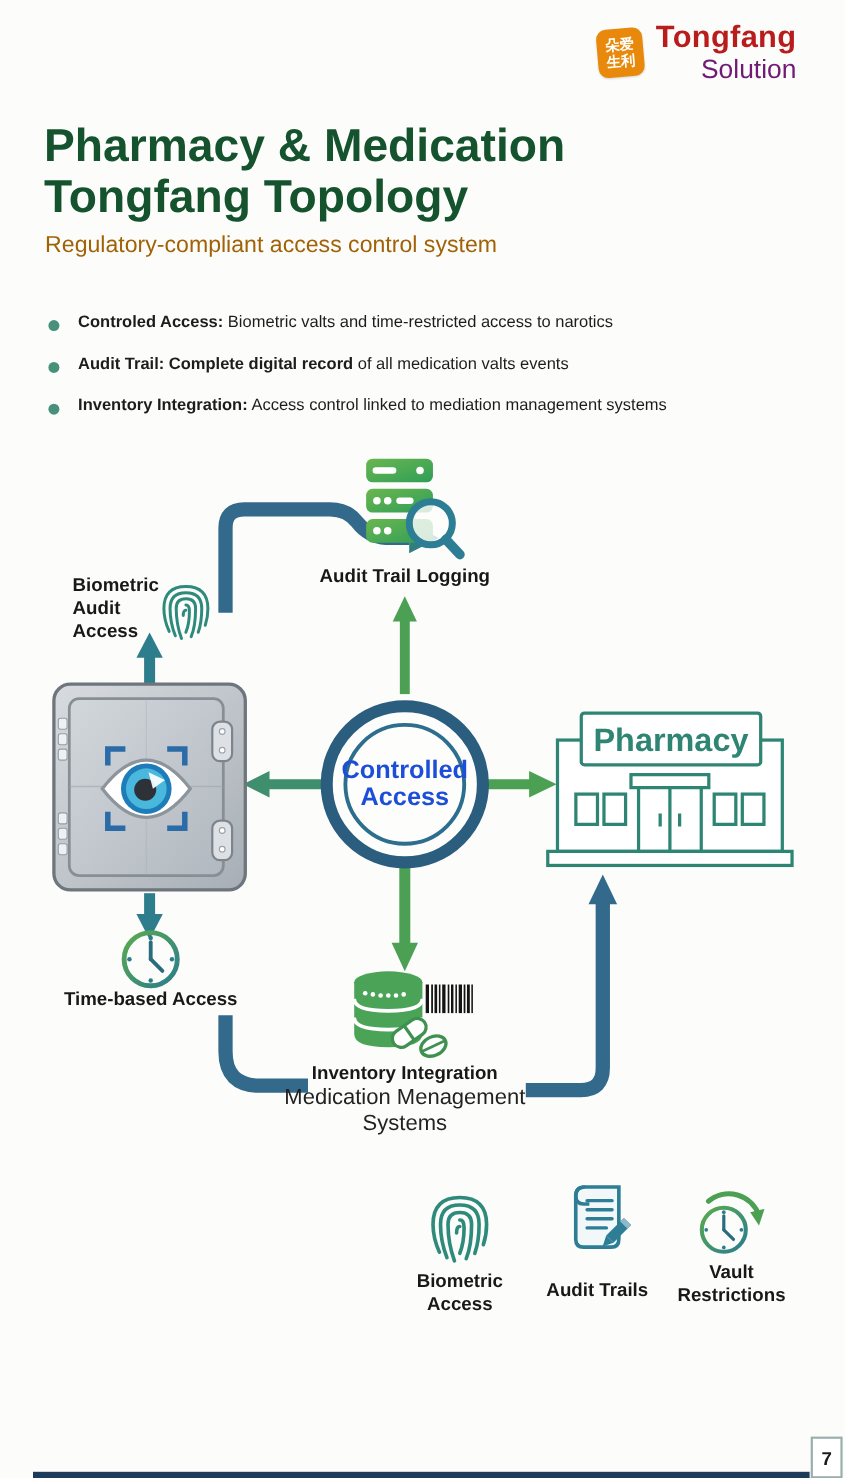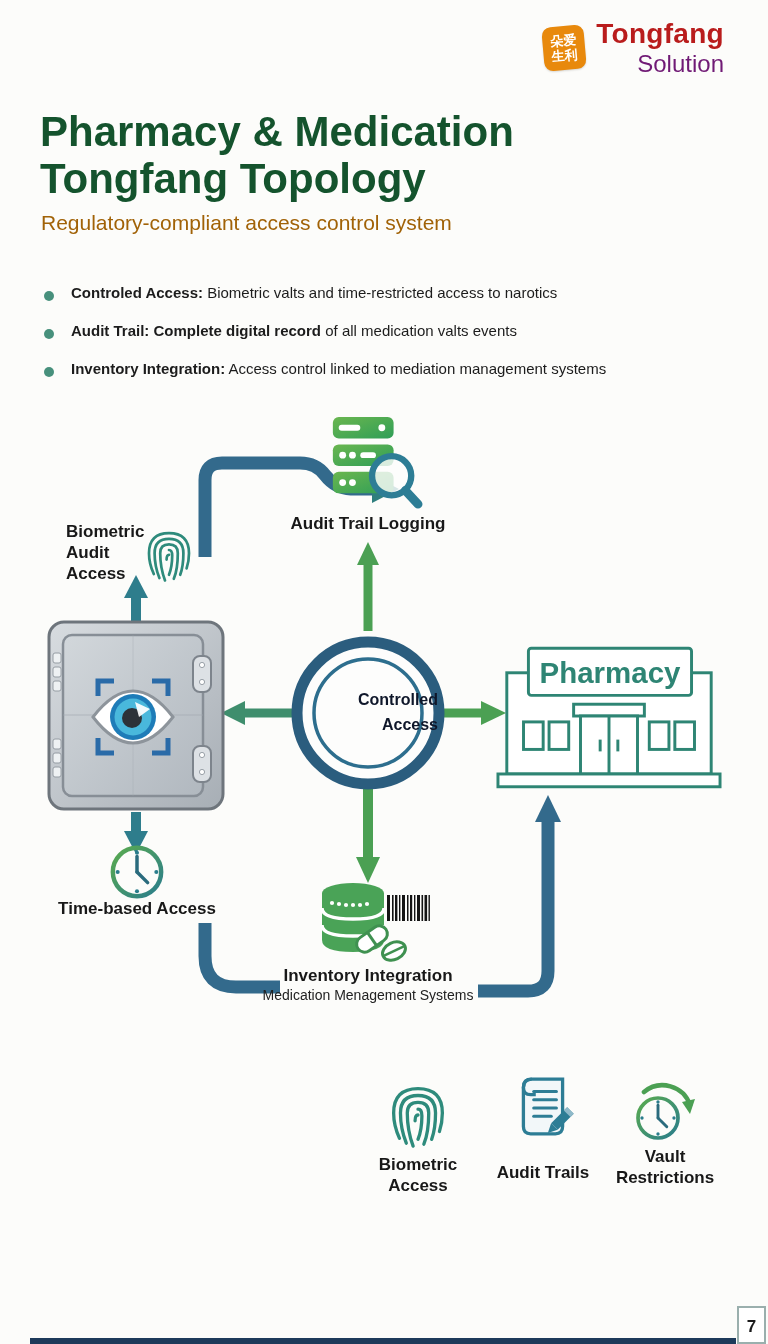--- a/index.html
+++ b/index.html
@@ -23,23 +23,23 @@
   .bullet{display:flex;align-items:center;margin-bottom:16px;font-size:15px;color:#1c1c1c;line-height:22px;}
   .dot{width:10px;height:10px;border-radius:50%;background:#47907c;margin:6px 17px 0 4px;flex:0 0 10px;}
   .bullet b{font-weight:bold;}
 
   
   .diagram{position:absolute;left:0;top:395px;width:768px;height:635px;}
   .diagram .connectors{position:absolute;left:0;top:0;}
   .node{position:absolute;}
   .node-label{position:absolute;font-weight:bold;font-size:17px;color:#181818;line-height:21px;}
   .t-center{text-align:center;}
-  .center-label{position:absolute;left:298px;top:292px;width:140px;text-align:right;
-      font-weight:bold;font-size:16px;line-height:25px;color:#0f172a;}
-  .inv-sub{position:absolute;font-size:14px;color:#222;font-weight:normal;}
+  .center-label{position:absolute;left:298px;top:292px;width:140px;text-align:center;
+      font-weight:bold;font-size:23px;line-height:25px;color:#1d4ed8;}
+  .inv-sub{position:absolute;font-size:20px;color:#222;font-weight:normal;}
 
   
   .feature-label{position:absolute;font-weight:bold;font-size:17px;color:#181818;line-height:21px;text-align:center;}
 
   
   .footer-bar{position:absolute;left:30px;top:1338px;width:706px;height:6px;background:#1d3a5a;}
   .page-box{position:absolute;left:737px;top:1306px;width:29px;height:38px;background:#fff;
       border:2px solid #9aafad;box-sizing:border-box;font-weight:bold;font-size:17px;color:#1b1b1b;
       display:flex;justify-content:center;align-items:flex-start;padding-top:9px;}
 </style>

